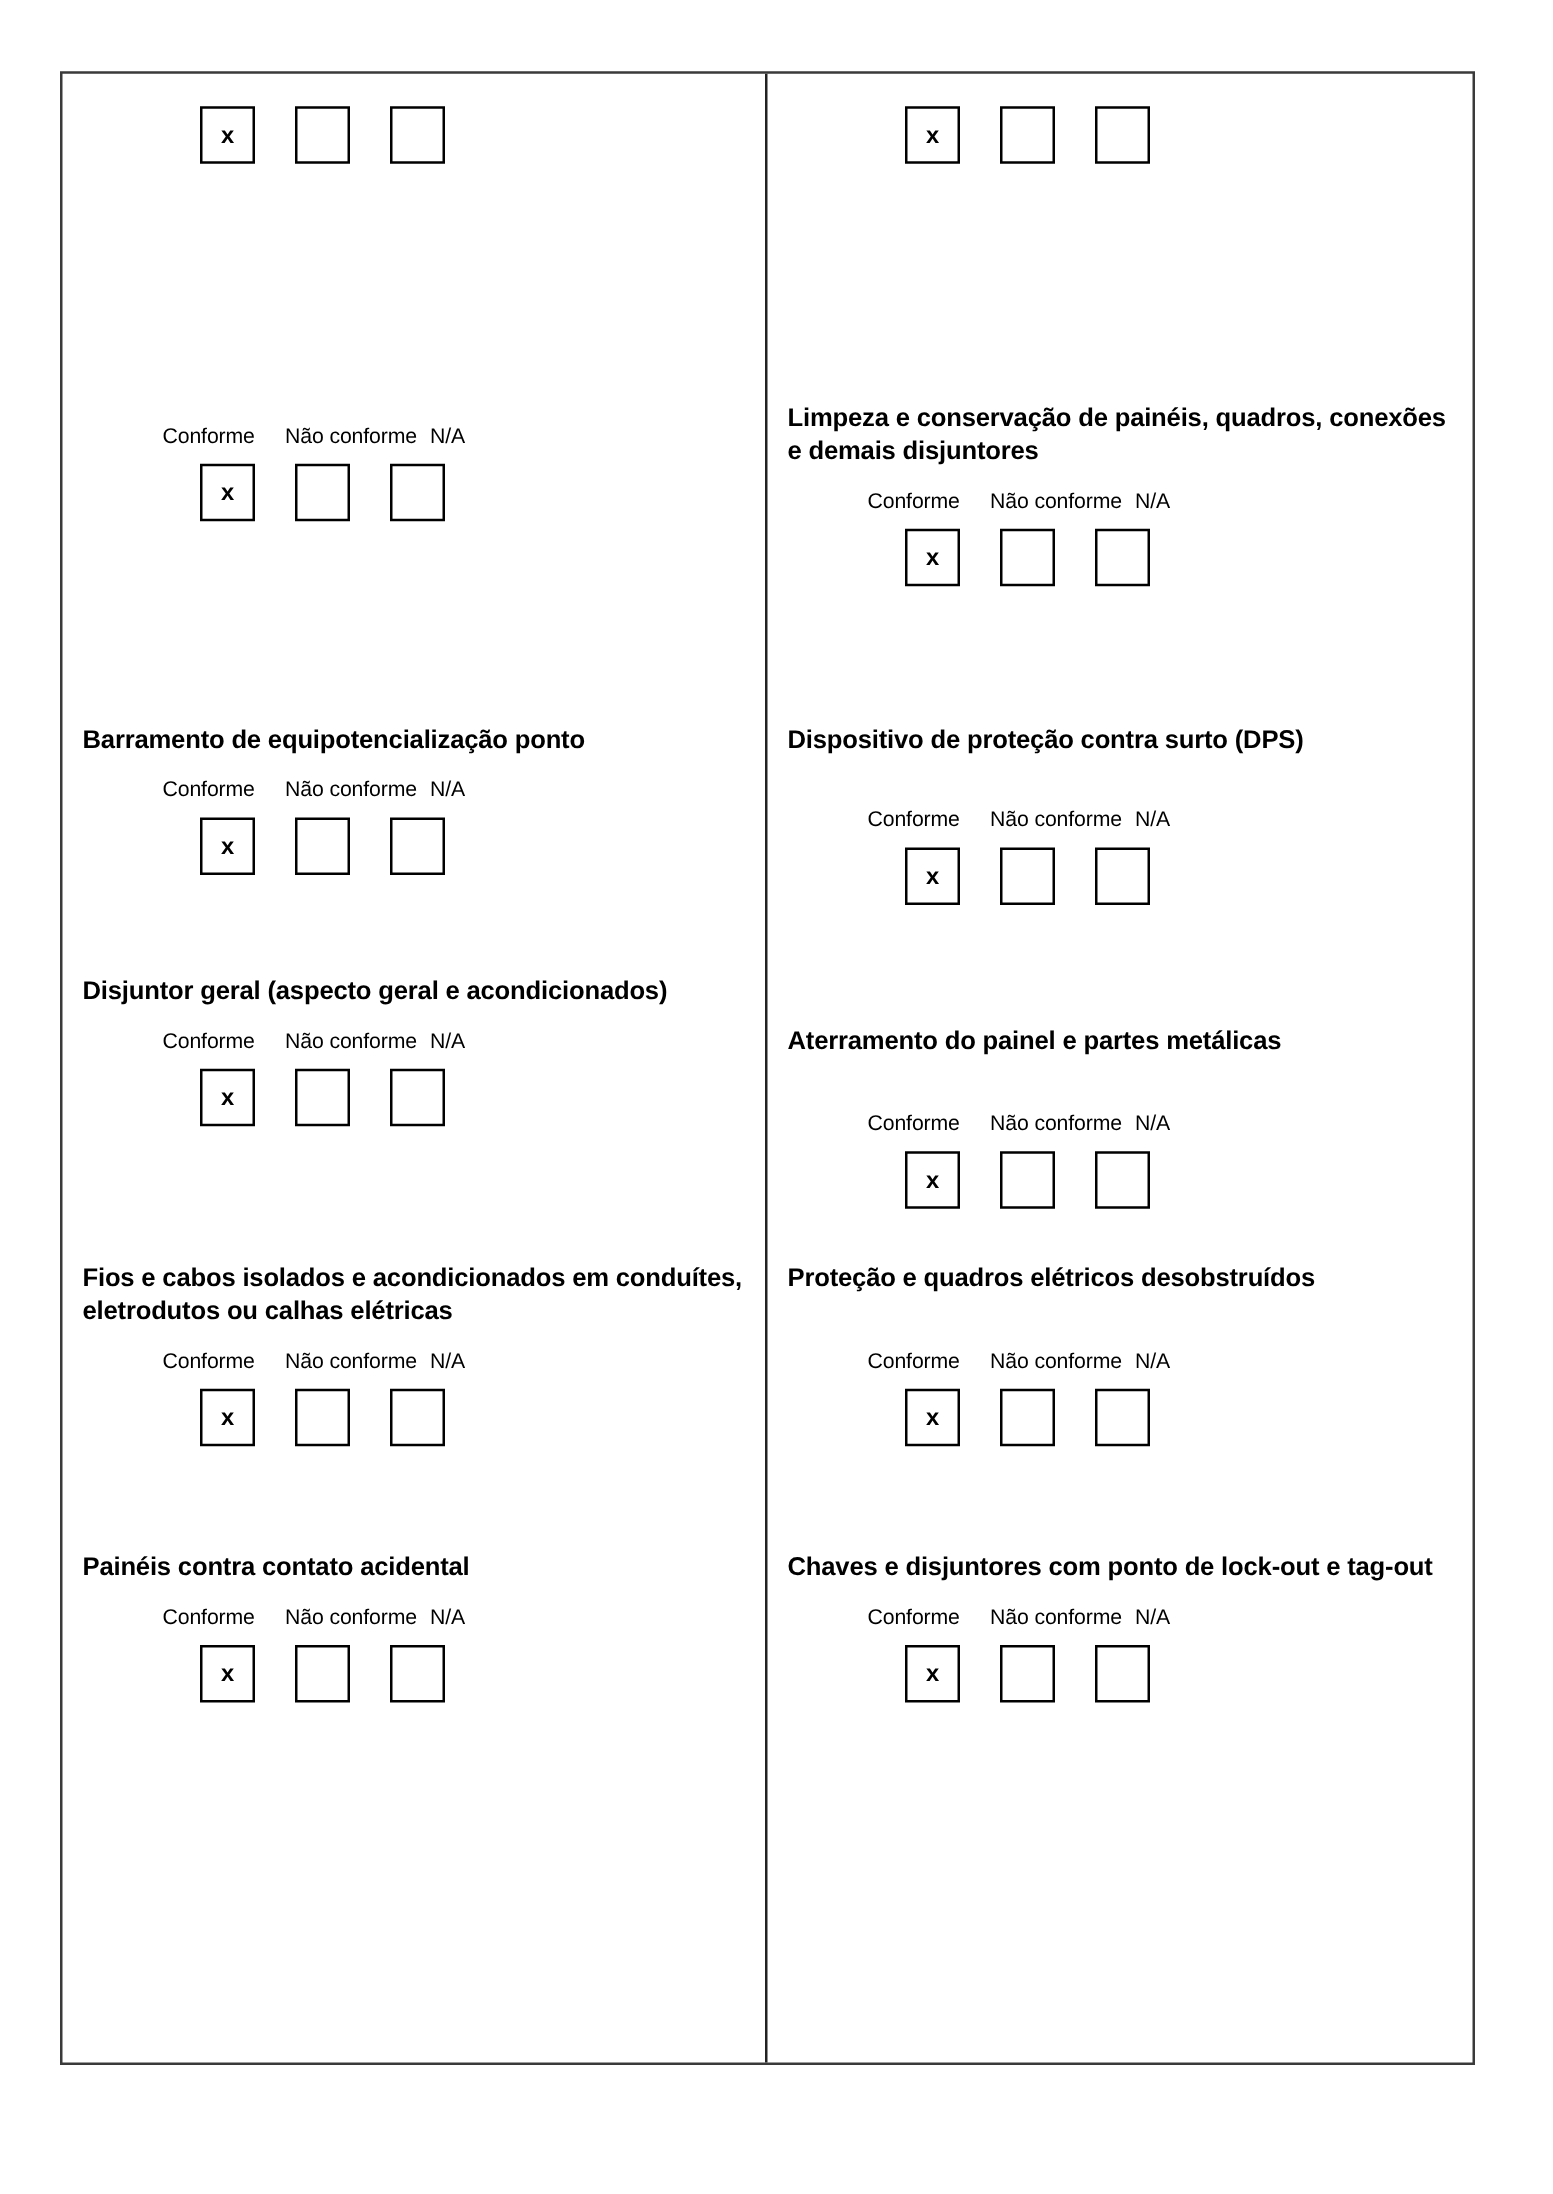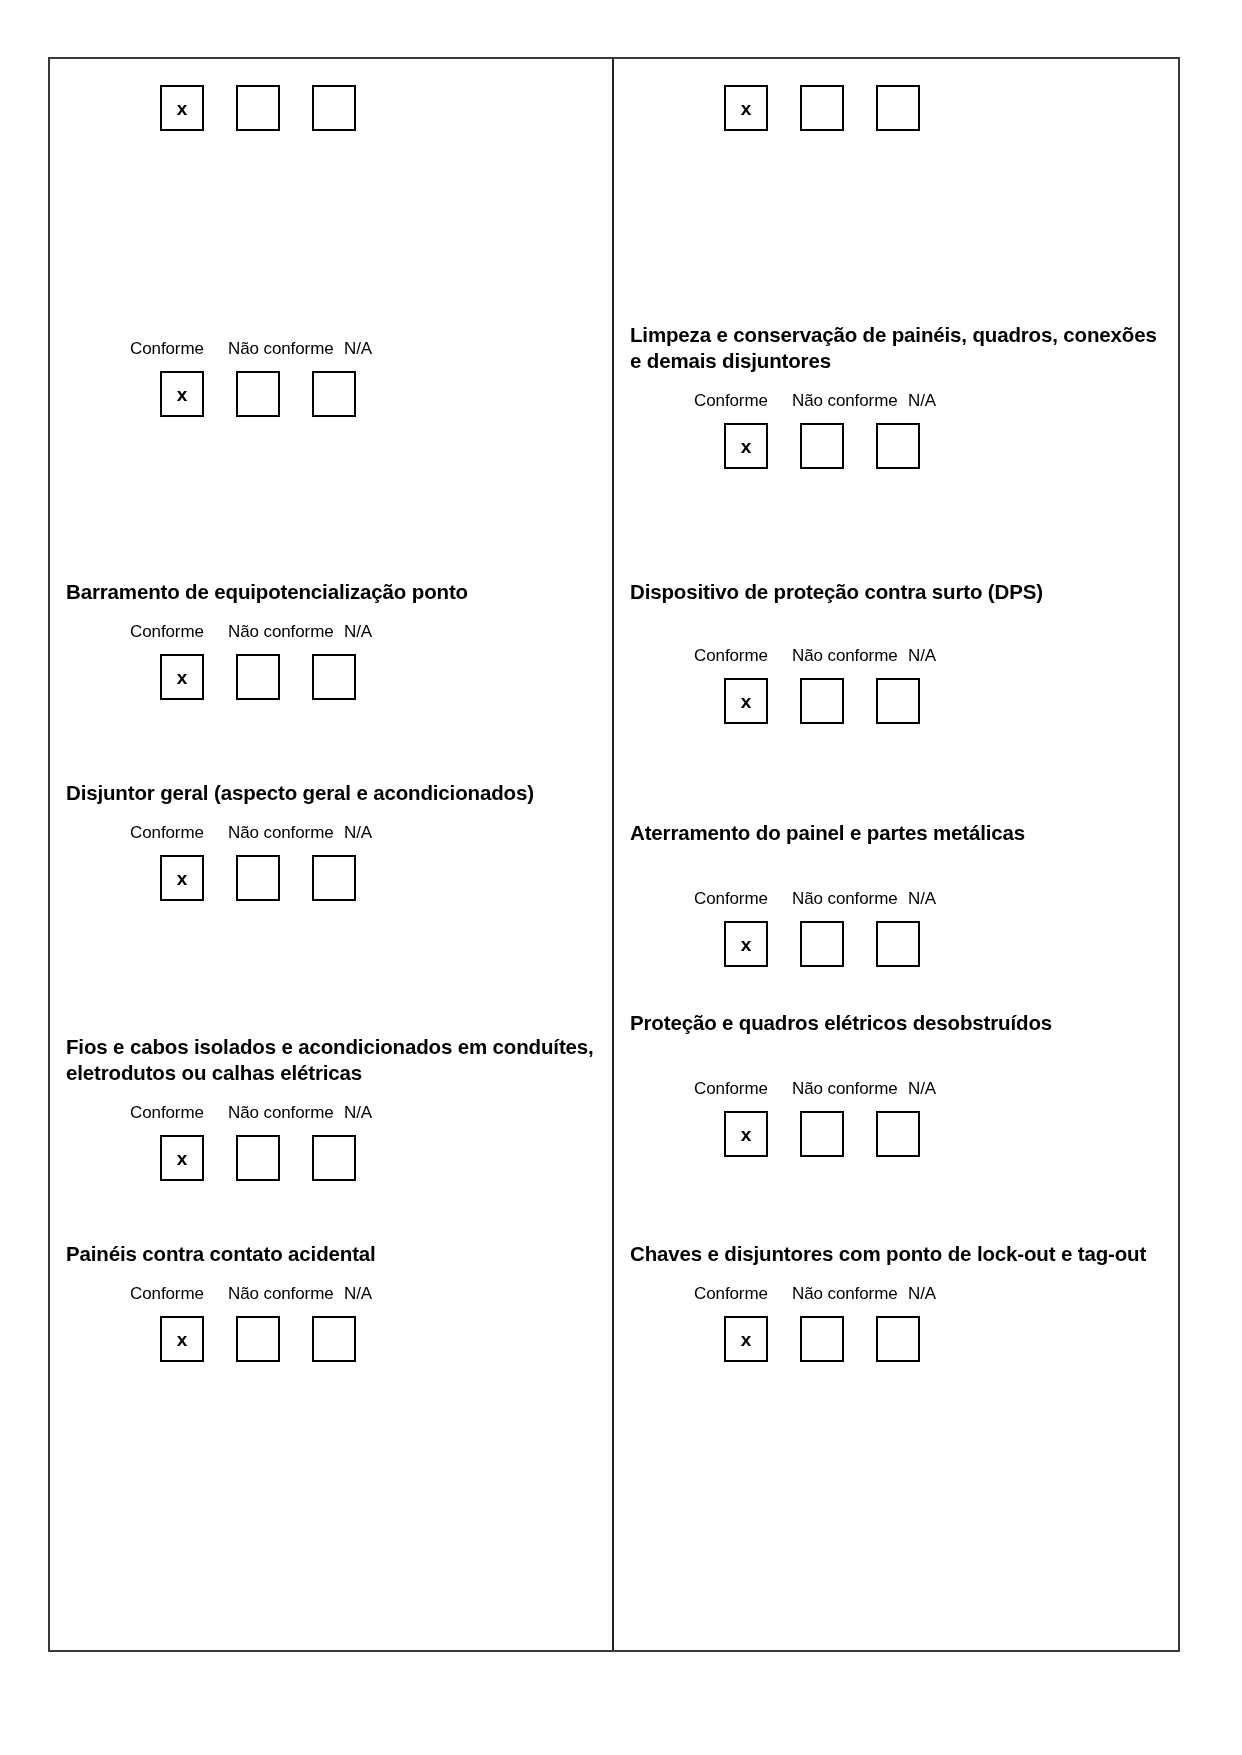--- a/index.html
+++ b/index.html
@@ -153,21 +153,21 @@
         <span class="option-label naoconforme">Não conforme</span>
         <span class="option-label na">N/A</span>
       </div>
       <div class="boxes-row">
         <div class="checkbox">x</div>
         <div class="checkbox"></div>
         <div class="checkbox"></div>
       </div>
     </div>
 
-    <div class="item" style="top:951px;margin-top:24px;">
+    <div class="item" style="top:951px;">
       <div class="item-title">Fios e cabos isolados e acondicionados em conduítes, eletrodutos ou calhas elétricas</div>
       <div class="options-row">
         <span class="option-label conforme">Conforme</span>
         <span class="option-label naoconforme">Não conforme</span>
         <span class="option-label na">N/A</span>
       </div>
       <div class="boxes-row">
         <div class="checkbox">x</div>
         <div class="checkbox"></div>
         <div class="checkbox"></div>

